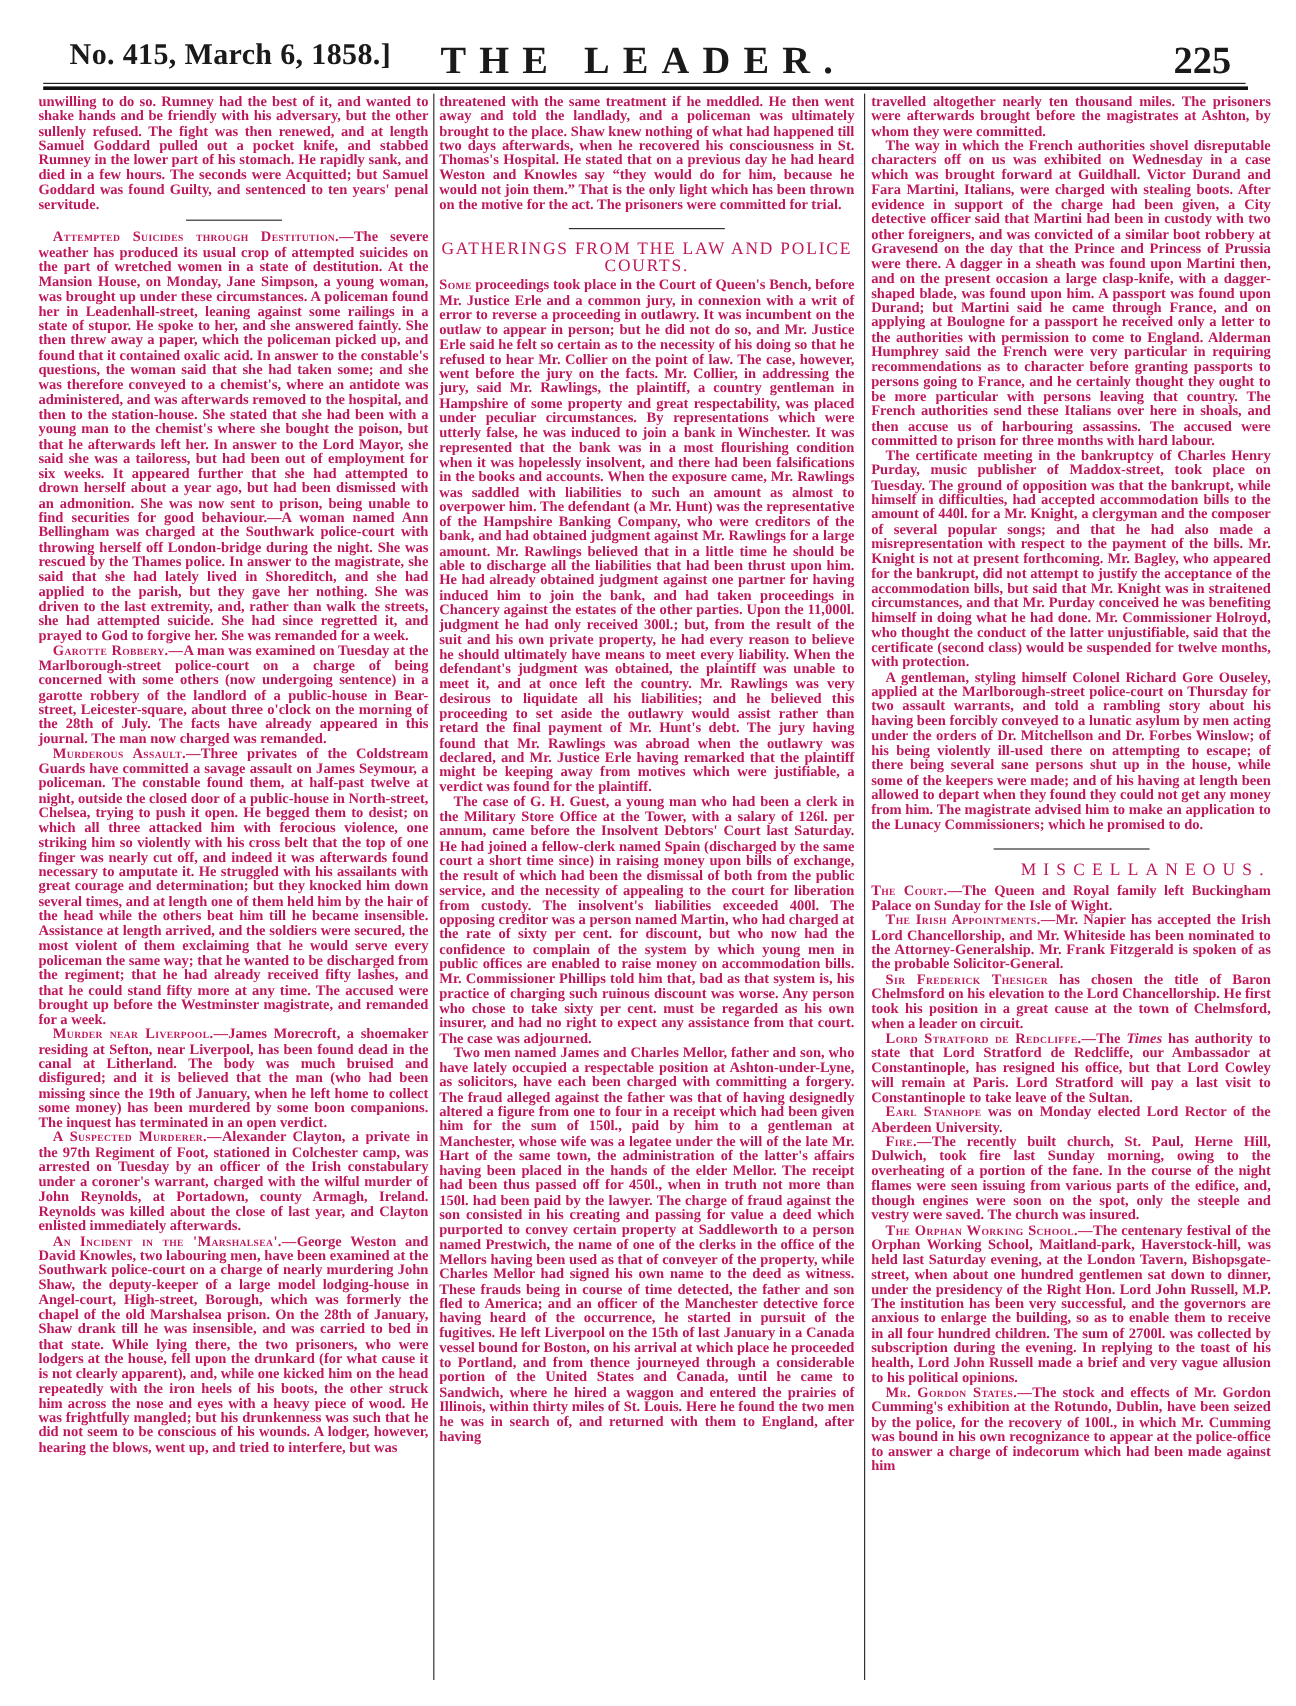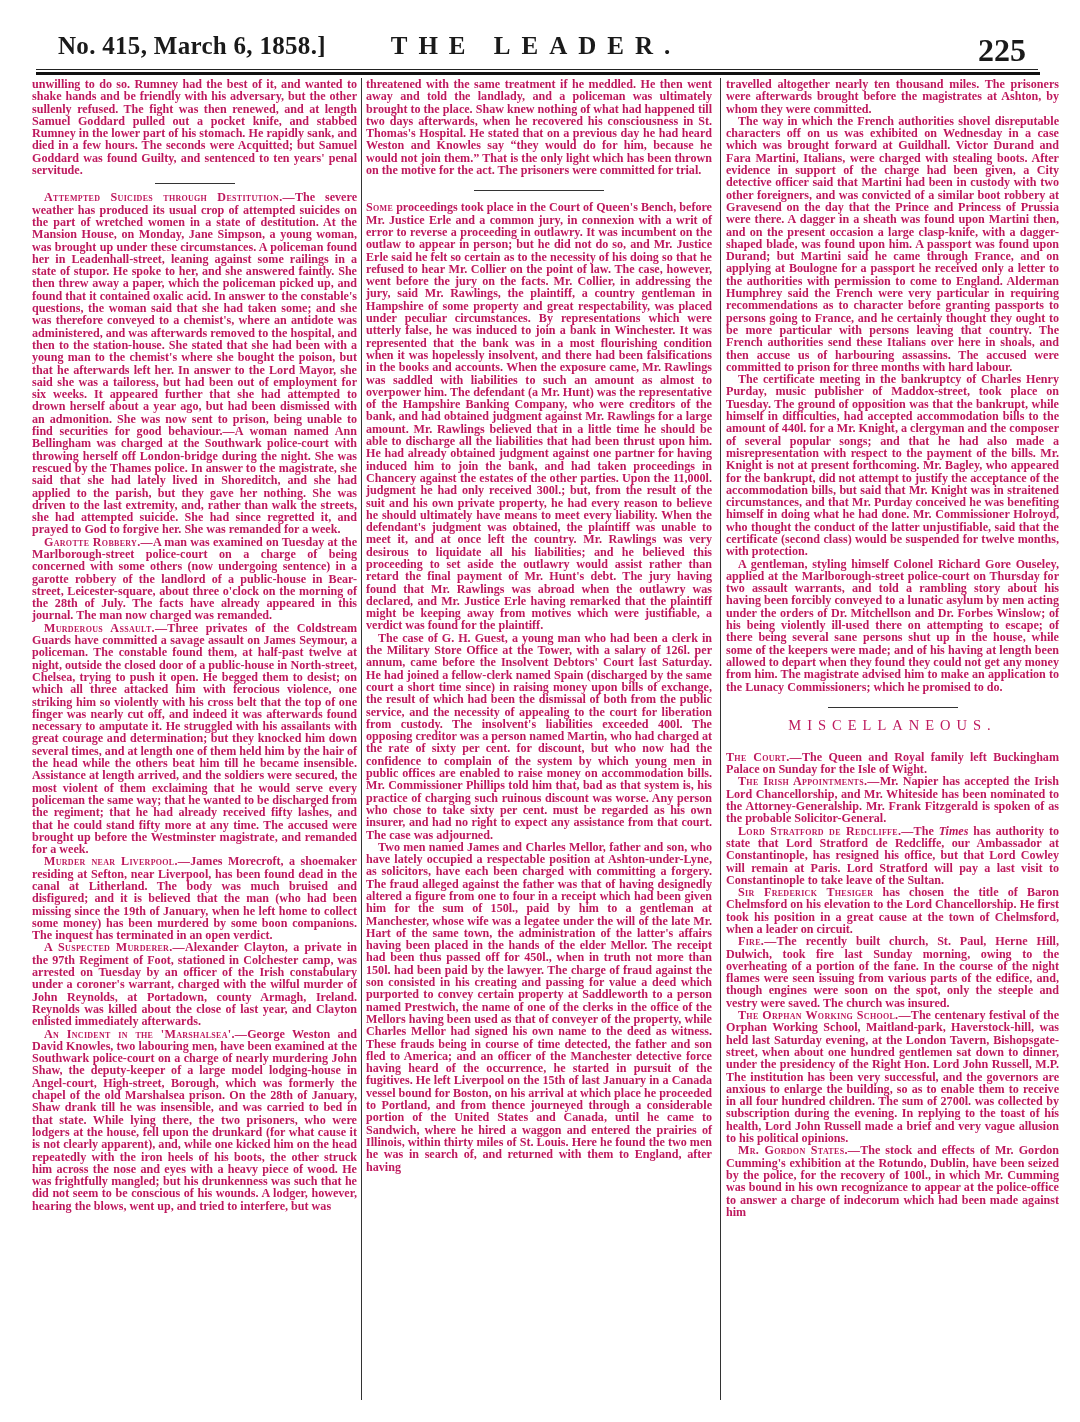--- a/index.html
+++ b/index.html
@@ -10,21 +10,21 @@
   .page { position: absolute; left: 0; top: 0; width: 1080px; height: 1422px; }
   .masthead {
     position: absolute; left: 36px; right: 44px; top: 28px; height: 40px;
   }
   .issue {
     position: absolute; left: 22px; top: 4px;
     font-family: "Liberation Serif", serif; font-weight: bold; font-size: 25px; letter-spacing: 0.3px;
   }
   .title {
     position: absolute; left: 0; right: 0; top: 4px; text-align: center;
-    font-family: "Liberation Serif", serif; font-weight: bold; font-size: 25px; letter-spacing: 11px;
+    font-family: "Liberation Serif", serif; font-weight: bold; font-size: 32px; letter-spacing: 11px;
   }
   .pageno {
     position: absolute; right: 10px; top: 4px;
     font-family: "Liberation Serif", serif; font-weight: bold; font-size: 32px;
   }
   .rule-thin { position: absolute; left: 36px; right: 42px; top: 69px; border-top: 1px solid #222; }
   .rule-thick { position: absolute; left: 36px; right: 40px; top: 72px; border-top: 3px solid #111; }
   .col {
     position: absolute; top: 78px; bottom: 0;
     font-family: "Liberation Serif", serif; font-size: 12.1px; line-height: 12.3px;
@@ -39,21 +39,21 @@
   p { margin: 0; text-indent: 12px; }
   p.noind { text-indent: 0; }
   .sc { font-variant: small-caps; letter-spacing: 0.3px; }
   .it { font-style: italic; }
   .sep { width: 80px; margin: 7px auto 7px; border-top: 1px solid #333; }
   .sep2 { width: 130px; margin: 14px auto 10px; border-top: 1px solid #333; }
   h2 {
     margin: 4px 0 2px; font-size: 14.5px; line-height: 14px; font-weight: normal; text-align: center;
     letter-spacing: 1.5px; font-family: "Liberation Serif", serif;
   }
-  h2.spaced { letter-spacing: 6px; margin: 4px 0 19px; }
+  h2.spaced { letter-spacing: 6px; margin: 4px 0 4px; text-align: right; }
 </style>
 </head>
 <body>
 
 <div class="page">
 
   <div class="masthead">
     <div class="issue">No. 415, March 6, 1858.]</div>
     <div class="title">THE LEADER.</div>
     <div class="pageno">225</div>
@@ -71,34 +71,36 @@
     <p><span class="sc">Garotte Robbery.—</span><span>A man was examined on Tuesday at the Marlborough-street police-court on a charge of being concerned with some others (now undergoing sentence) in a garotte robbery of the landlord of a public-house in Bear-street, Leicester-square, about three o'clock on the morning of the 28th of July. The facts have already appeared in this journal. The man now charged was remanded.</span></p>
     <p><span class="sc">Murderous Assault.—</span><span>Three privates of the Coldstream Guards have committed a savage assault on James Seymour, a policeman. The constable found them, at half-past twelve at night, outside the closed door of a public-house in North-street, Chelsea, trying to push it open. He begged them to desist; on which all three attacked him with ferocious violence, one striking him so violently with his cross belt that the top of one finger was nearly cut off, and indeed it was afterwards found necessary to amputate it. He struggled with his assailants with great courage and determination; but they knocked him down several times, and at length one of them held him by the hair of the head while the others beat him till he became insensible. Assistance at length arrived, and the soldiers were secured, the most violent of them exclaiming that he would serve every policeman the same way; that he wanted to be discharged from the regiment; that he had already received fifty lashes, and that he could stand fifty more at any time. The accused were brought up before the Westminster magistrate, and remanded for a week.</span></p>
     <p><span class="sc">Murder near Liverpool.—</span><span>James Morecroft, a shoemaker residing at Sefton, near Liverpool, has been found dead in the canal at Litherland. The body was much bruised and disfigured; and it is believed that the man (who had been missing since the 19th of January, when he left home to collect some money) has been murdered by some boon companions. The inquest has terminated in an open verdict.</span></p>
     <p><span class="sc">A Suspected Murderer.—</span><span>Alexander Clayton, a private in the 97th Regiment of Foot, stationed in Colchester camp, was arrested on Tuesday by an officer of the Irish constabulary under a coroner's warrant, charged with the wilful murder of John Reynolds, at Portadown, county Armagh, Ireland. Reynolds was killed about the close of last year, and Clayton enlisted immediately afterwards.</span></p>
     <p><span class="sc">An Incident in the 'Marshalsea'.—</span><span>George Weston and David Knowles, two labouring men, have been examined at the Southwark police-court on a charge of nearly murdering John Shaw, the deputy-keeper of a large model lodging-house in Angel-court, High-street, Borough, which was formerly the chapel of the old Marshalsea prison. On the 28th of January, Shaw drank till he was insensible, and was carried to bed in that state. While lying there, the two prisoners, who were lodgers at the house, fell upon the drunkard (for what cause it is not clearly apparent), and, while one kicked him on the head repeatedly with the iron heels of his boots, the other struck him across the nose and eyes with a heavy piece of wood. He was frightfully mangled; but his drunkenness was such that he did not seem to be conscious of his wounds. A lodger, however, hearing the blows, went up, and tried to interfere, but was</span></p>
   </div>
 
   <div class="col col2">
     <p class="noind">threatened with the same treatment if he meddled. He then went away and told the landlady, and a policeman was ultimately brought to the place. Shaw knew nothing of what had happened till two days afterwards, when he recovered his consciousness in St. Thomas's Hospital. He stated that on a previous day he had heard Weston and Knowles say “they would do for him, because he would not join them.” That is the only light which has been thrown on the motive for the act. The prisoners were committed for trial.</p>
     <div class="sep2"></div>
+    <h2>GATHERINGS FROM THE LAW AND POLICE COURTS.</h2>
     <p class="noind"><span class="sc">Some</span><span> proceedings took place in the Court of Queen's Bench, before Mr. Justice Erle and a common jury, in connexion with a writ of error to reverse a proceeding in outlawry. It was incumbent on the outlaw to appear in person; but he did not do so, and Mr. Justice Erle said he felt so certain as to the necessity of his doing so that he refused to hear Mr. Collier on the point of law. The case, however, went before the jury on the facts. Mr. Collier, in addressing the jury, said Mr. Rawlings, the plaintiff, a country gentleman in Hampshire of some property and great respectability, was placed under peculiar circumstances. By representations which were utterly false, he was induced to join a bank in Winchester. It was represented that the bank was in a most flourishing condition when it was hopelessly insolvent, and there had been falsifications in the books and accounts. When the exposure came, Mr. Rawlings was saddled with liabilities to such an amount as almost to overpower him. The defendant (a Mr. Hunt) was the representative of the Hampshire Banking Company, who were creditors of the bank, and had obtained judgment against Mr. Rawlings for a large amount. Mr. Rawlings believed that in a little time he should be able to discharge all the liabilities that had been thrust upon him. He had already obtained judgment against one partner for having induced him to join the bank, and had taken proceedings in Chancery against the estates of the other parties. Upon the 11,000l. judgment he had only received 300l.; but, from the result of the suit and his own private property, he had every reason to believe he should ultimately have means to meet every liability. When the defendant's judgment was obtained, the plaintiff was unable to meet it, and at once left the country. Mr. Rawlings was very desirous to liquidate all his liabilities; and he believed this proceeding to set aside the outlawry would assist rather than retard the final payment of Mr. Hunt's debt. The jury having found that Mr. Rawlings was abroad when the outlawry was declared, and Mr. Justice Erle having remarked that the plaintiff might be keeping away from motives which were justifiable, a verdict was found for the plaintiff.</span></p>
     <p>The case of G. H. Guest, a young man who had been a clerk in the Military Store Office at the Tower, with a salary of 126l. per annum, came before the Insolvent Debtors' Court last Saturday. He had joined a fellow-clerk named Spain (discharged by the same court a short time since) in raising money upon bills of exchange, the result of which had been the dismissal of both from the public service, and the necessity of appealing to the court for liberation from custody. The insolvent's liabilities exceeded 400l. The opposing creditor was a person named Martin, who had charged at the rate of sixty per cent. for discount, but who now had the confidence to complain of the system by which young men in public offices are enabled to raise money on accommodation bills. Mr. Commissioner Phillips told him that, bad as that system is, his practice of charging such ruinous discount was worse. Any person who chose to take sixty per cent. must be regarded as his own insurer, and had no right to expect any assistance from that court. The case was adjourned.</p>
     <p>Two men named James and Charles Mellor, father and son, who have lately occupied a respectable position at Ashton-under-Lyne, as solicitors, have each been charged with committing a forgery. The fraud alleged against the father was that of having designedly altered a figure from one to four in a receipt which had been given him for the sum of 150l., paid by him to a gentleman at Manchester, whose wife was a legatee under the will of the late Mr. Hart of the same town, the administration of the latter's affairs having been placed in the hands of the elder Mellor. The receipt had been thus passed off for 450l., when in truth not more than 150l. had been paid by the lawyer. The charge of fraud against the son consisted in his creating and passing for value a deed which purported to convey certain property at Saddleworth to a person named Prestwich, the name of one of the clerks in the office of the Mellors having been used as that of conveyer of the property, while Charles Mellor had signed his own name to the deed as witness. These frauds being in course of time detected, the father and son fled to America; and an officer of the Manchester detective force having heard of the occurrence, he started in pursuit of the fugitives. He left Liverpool on the 15th of last January in a Canada vessel bound for Boston, on his arrival at which place he proceeded to Portland, and from thence journeyed through a considerable portion of the United States and Canada, until he came to Sandwich, where he hired a waggon and entered the prairies of Illinois, within thirty miles of St. Louis. Here he found the two men he was in search of, and returned with them to England, after having</p>
   </div>
 
   <div class="col col3">
     <p class="noind">travelled altogether nearly ten thousand miles. The prisoners were afterwards brought before the magistrates at Ashton, by whom they were committed.</p>
     <p>The way in which the French authorities shovel disreputable characters off on us was exhibited on Wednesday in a case which was brought forward at Guildhall. Victor Durand and Fara Martini, Italians, were charged with stealing boots. After evidence in support of the charge had been given, a City detective officer said that Martini had been in custody with two other foreigners, and was convicted of a similar boot robbery at Gravesend on the day that the Prince and Princess of Prussia were there. A dagger in a sheath was found upon Martini then, and on the present occasion a large clasp-knife, with a dagger-shaped blade, was found upon him. A passport was found upon Durand; but Martini said he came through France, and on applying at Boulogne for a passport he received only a letter to the authorities with permission to come to England. Alderman Humphrey said the French were very particular in requiring recommendations as to character before granting passports to persons going to France, and he certainly thought they ought to be more particular with persons leaving that country. The French authorities send these Italians over here in shoals, and then accuse us of harbouring assassins. The accused were committed to prison for three months with hard labour.</p>
     <p>The certificate meeting in the bankruptcy of Charles Henry Purday, music publisher of Maddox-street, took place on Tuesday. The ground of opposition was that the bankrupt, while himself in difficulties, had accepted accommodation bills to the amount of 440l. for a Mr. Knight, a clergyman and the composer of several popular songs; and that he had also made a misrepresentation with respect to the payment of the bills. Mr. Knight is not at present forthcoming. Mr. Bagley, who appeared for the bankrupt, did not attempt to justify the acceptance of the accommodation bills, but said that Mr. Knight was in straitened circumstances, and that Mr. Purday conceived he was benefiting himself in doing what he had done. Mr. Commissioner Holroyd, who thought the conduct of the latter unjustifiable, said that the certificate (second class) would be suspended for twelve months, with protection.</p>
     <p>A gentleman, styling himself Colonel Richard Gore Ouseley, applied at the Marlborough-street police-court on Thursday for two assault warrants, and told a rambling story about his having been forcibly conveyed to a lunatic asylum by men acting under the orders of Dr. Mitchellson and Dr. Forbes Winslow; of his being violently ill-used there on attempting to escape; of there being several sane persons shut up in the house, while some of the keepers were made; and of his having at length been allowed to depart when they found they could not get any money from him. The magistrate advised him to make an application to the Lunacy Commissioners; which he promised to do.</p>
     <div class="sep2"></div>
     <h2 class="spaced">MISCELLANEOUS.</h2>
     <p class="noind"><span class="sc">The Court.—</span><span>The Queen and Royal family left Buckingham Palace on Sunday for the Isle of Wight.</span></p>
     <p><span class="sc">The Irish Appointments.—</span><span>Mr. Napier has accepted the Irish Lord Chancellorship, and Mr. Whiteside has been nominated to the Attorney-Generalship. Mr. Frank Fitzgerald is spoken of as the probable Solicitor-General.</span></p>
+    <p><span class="sc">Sir Frederick Thesiger</span><span> has chosen the title of Baron Chelmsford on his elevation to the Lord Chancellorship. He first took his position in a great cause at the town of Chelmsford, when a leader on circuit.</span></p>
     <p><span class="sc">Lord Stratford de Redcliffe.—</span><span>The </span><span class="it">Times</span><span> has authority to state that Lord Stratford de Redcliffe, our Ambassador at Constantinople, has resigned his office, but that Lord Cowley will remain at Paris. Lord Stratford will pay a last visit to Constantinople to take leave of the Sultan.</span></p>
-    <p><span class="sc">Sir Frederick Thesiger</span><span> has chosen the title of Baron Chelmsford on his elevation to the Lord Chancellorship. He first took his position in a great cause at the town of Chelmsford, when a leader on circuit.</span></p>
+    <p><span class="sc">Earl Stanhope</span><span> was on Monday elected Lord Rector of the Aberdeen University.</span></p>
     <p><span class="sc">Fire.—</span><span>The recently built church, St. Paul, Herne Hill, Dulwich, took fire last Sunday morning, owing to the overheating of a portion of the fane. In the course of the night flames were seen issuing from various parts of the edifice, and, though engines were soon on the spot, only the steeple and vestry were saved. The church was insured.</span></p>
     <p><span class="sc">The Orphan Working School.—</span><span>The centenary festival of the Orphan Working School, Maitland-park, Haverstock-hill, was held last Saturday evening, at the London Tavern, Bishopsgate-street, when about one hundred gentlemen sat down to dinner, under the presidency of the Right Hon. Lord John Russell, M.P. The institution has been very successful, and the governors are anxious to enlarge the building, so as to enable them to receive in all four hundred children. The sum of 2700l. was collected by subscription during the evening. In replying to the toast of his health, Lord John Russell made a brief and very vague allusion to his political opinions.</span></p>
     <p><span class="sc">Mr. Gordon States.—</span><span>The stock and effects of Mr. Gordon Cumming's exhibition at the Rotundo, Dublin, have been seized by the police, for the recovery of 100l., in which Mr. Cumming was bound in his own recognizance to appear at the police-office to answer a charge of indecorum which had been made against him</span></p>
   </div>
 
 </div>
 
 </body></html>

